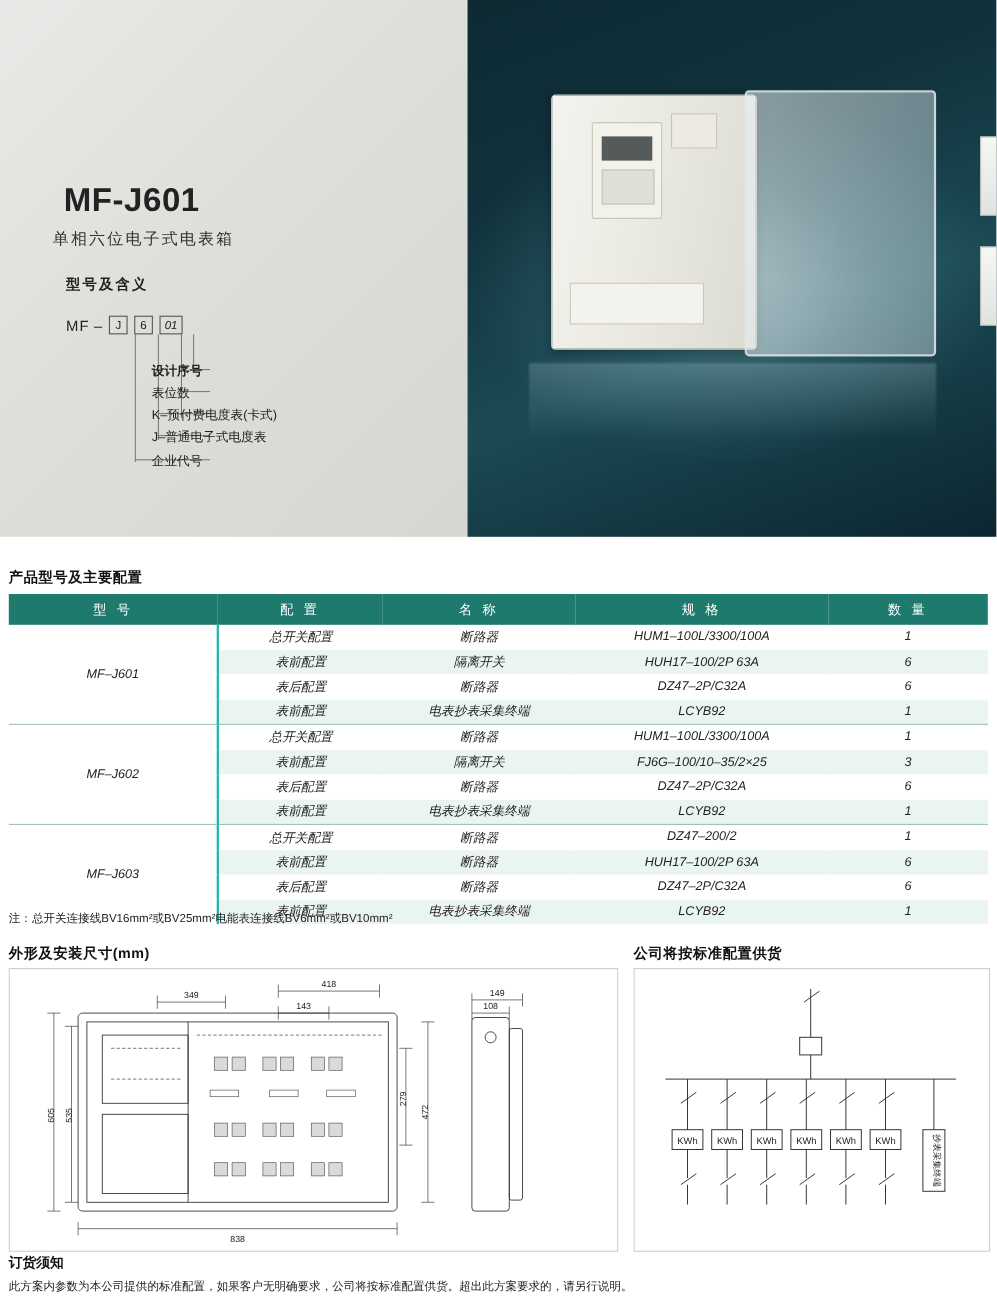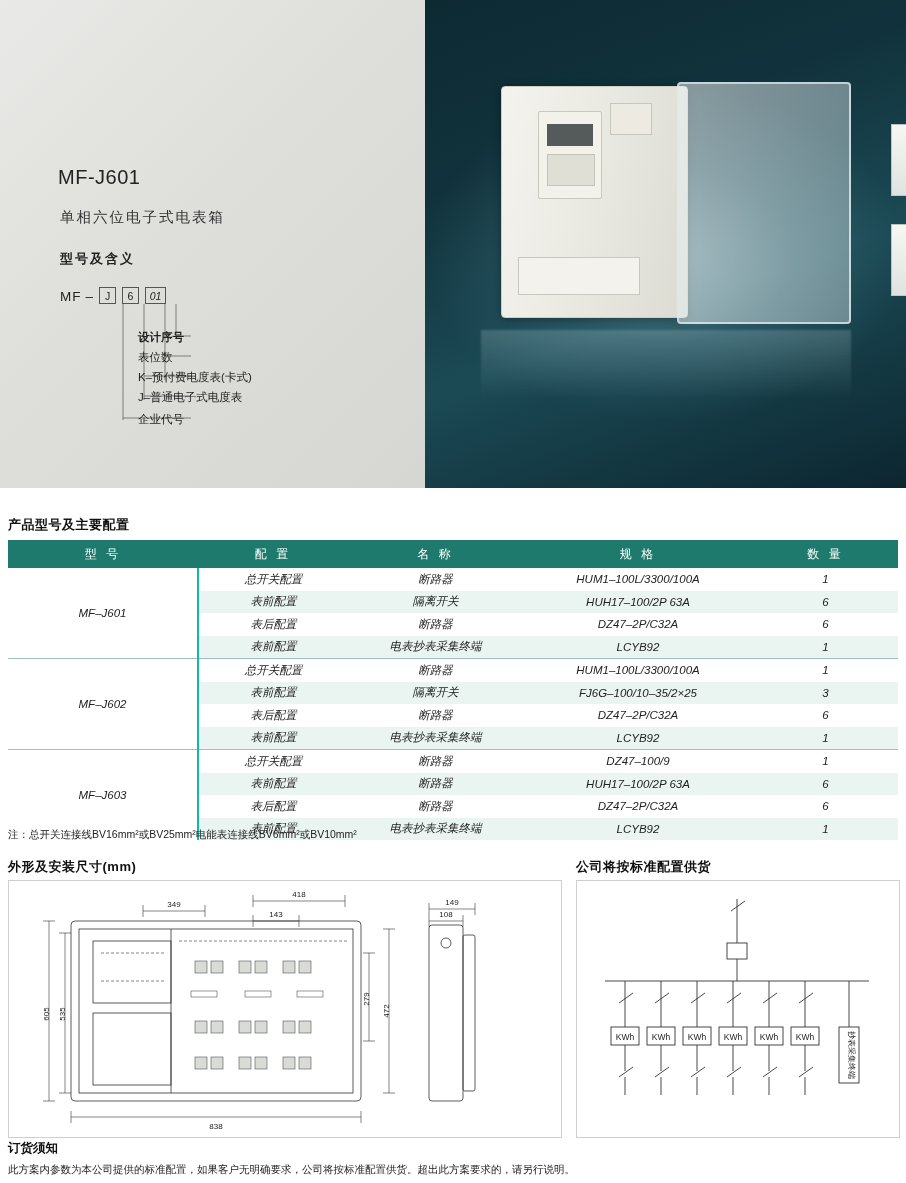--- a/index.html
+++ b/index.html
@@ -24,24 +24,24 @@
     background:linear-gradient(160deg,#0d2a33 0%,#11323c 30%,#1b4a55 60%,#0c2630 100%);
     overflow:hidden;
   }
   .glow{
     position:absolute;left:50%;top:52%;width:470px;height:330px;
     transform:translate(-50%,-50%);
     background:radial-gradient(ellipse at center,rgba(190,225,232,.38) 0%,rgba(120,180,195,.16) 38%,rgba(0,0,0,0) 72%);
   }
   .model-title{
     position:absolute;left:58px;top:166px;
-    font-size:20px;font-weight:normal;letter-spacing:.5px;color:#222;text-align:center;
+    font-size:30px;font-weight:bold;letter-spacing:.5px;color:#222;text-align:center;
   }
   .model-sub{
-    position:absolute;left:60px;top:208px;font-size:14.5px;color:#333;letter-spacing:2px;
+    position:absolute;left:48px;top:208px;font-size:14.5px;color:#333;letter-spacing:2px;
   }
   .mean-title{
     position:absolute;left:60px;top:250px;font-size:13px;color:#222;letter-spacing:2px;font-weight:bold;
   }
   
   .code-row{position:absolute;left:60px;top:284px;height:20px;display:flex;align-items:flex-end;font-size:13.5px;color:#222;}
   .code-row .mf{letter-spacing:1px;}
   .code-row .dash{margin:0 6px 0 4px;}
   .code-box{
     display:inline-flex;align-items:center;justify-content:center;
@@ -251,21 +251,21 @@
       <td>表前配置</td>
       <td>电表抄表采集终端</td>
       <td>LCYB92</td>
       <td>1</td>
     </tr>
 
     <tr class="grpline">
       <td class="model" rowspan="4">MF–J603</td>
       <td>总开关配置</td>
       <td>断路器</td>
-      <td>DZ47–100/9</td>
+      <td>DZ47–200/2</td>
       <td>1</td>
     </tr>
     <tr class="alt">
       <td>表前配置</td>
       <td>断路器</td>
       <td>HUH17–100/2P 63A</td>
       <td>6</td>
     </tr>
     <tr>
       <td>表后配置</td>

